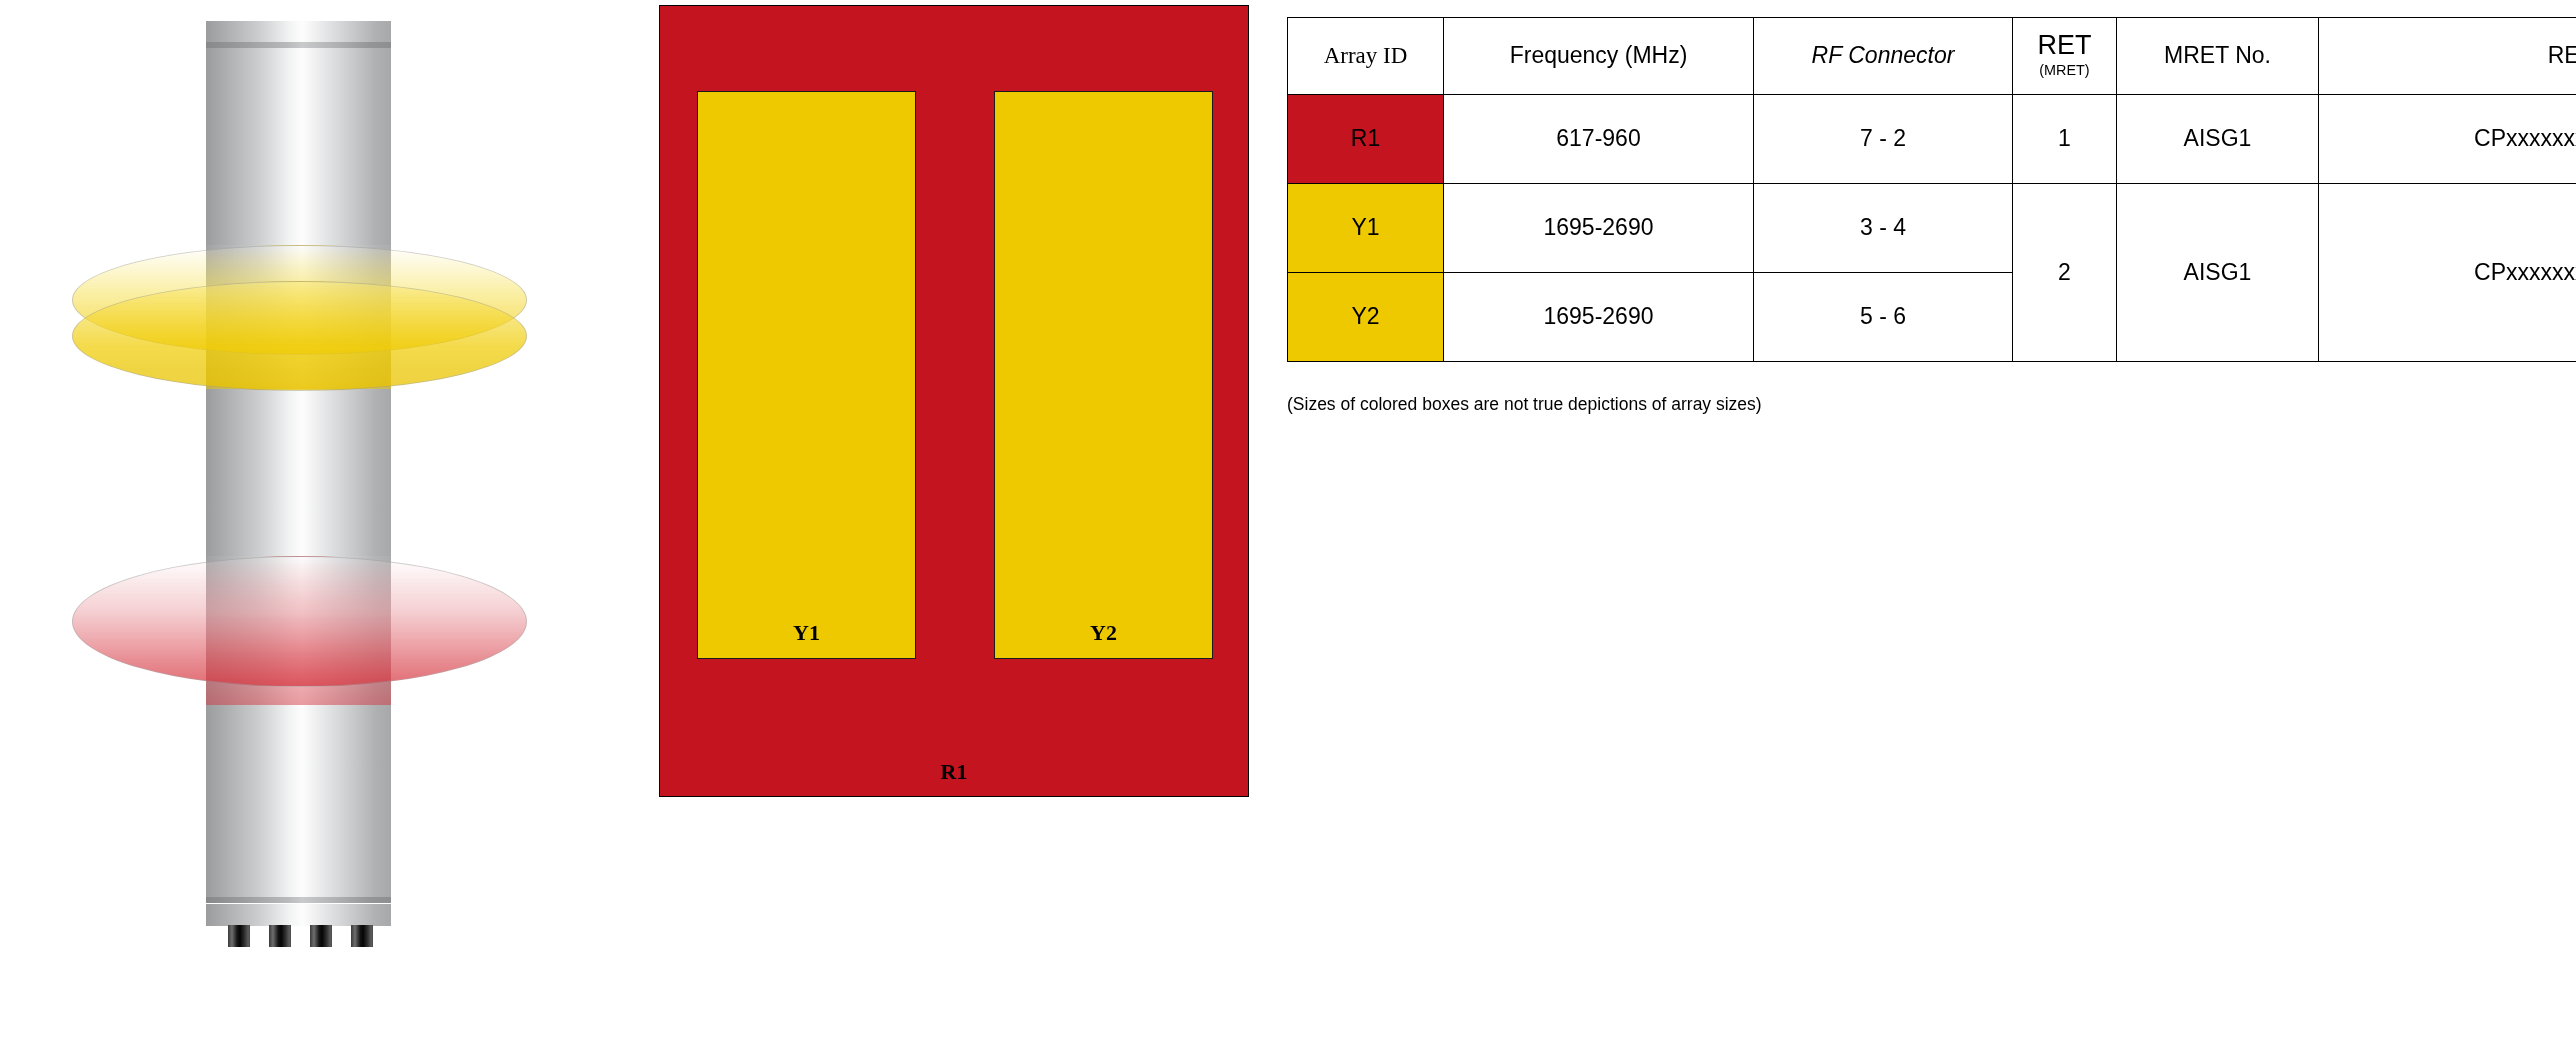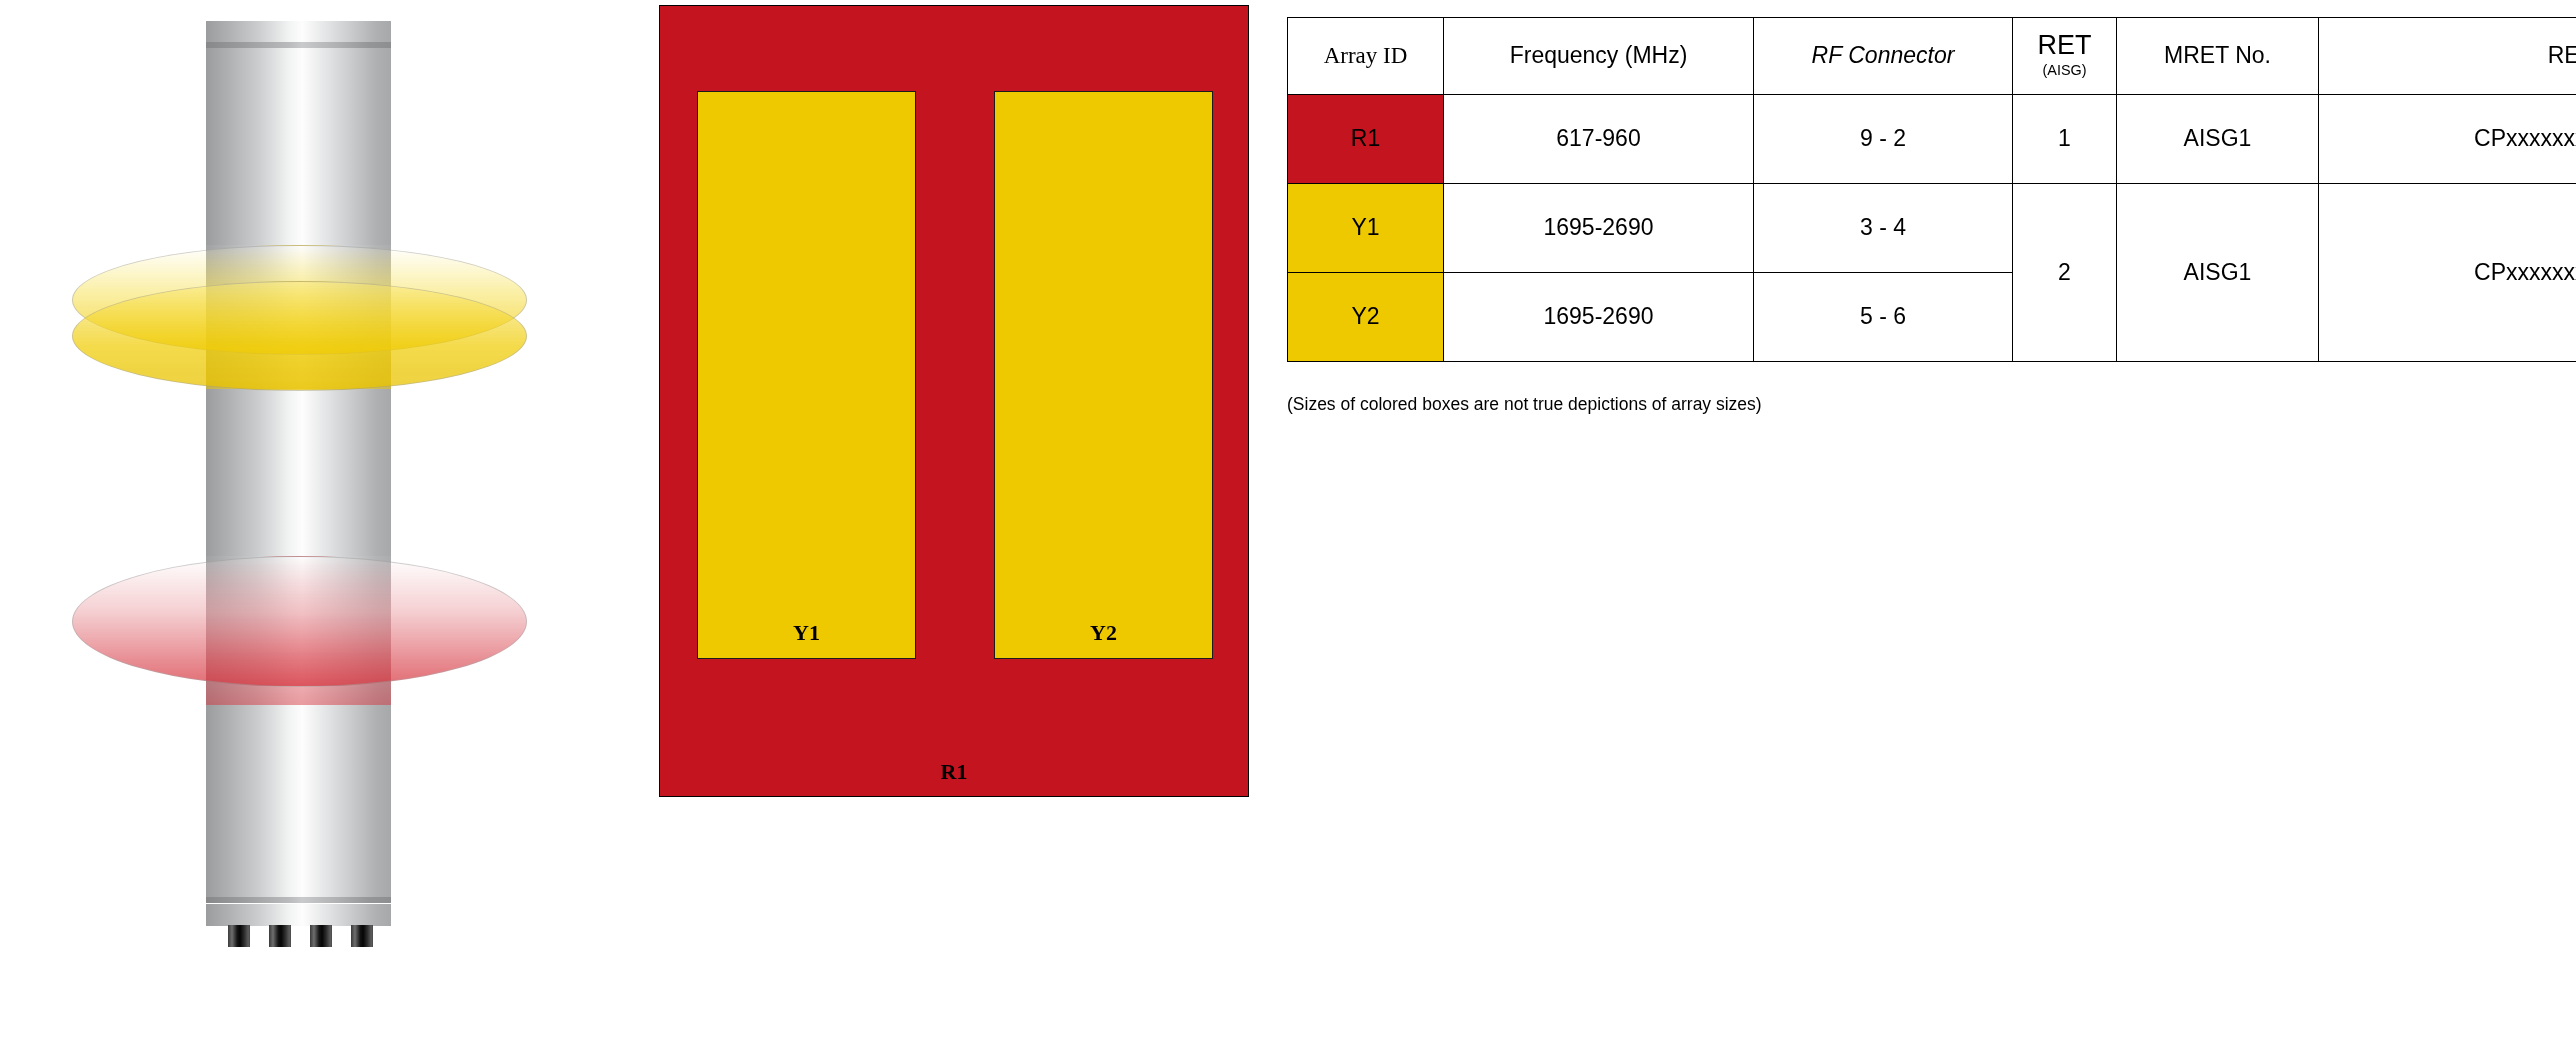--- a/index.html
+++ b/index.html
@@ -241,32 +241,32 @@
 <div id="spec-panel">
 
   <table id="spec-table">
     <thead>
       <tr>
         <th class="col-array-id">Array ID</th>
         <th class="col-frequency">Frequency (MHz)</th>
         <th class="col-rf-connector">RF Connector</th>
         <th class="col-ret">
           <span class="ret-head-main">RET</span>
-          <span class="ret-head-sub">(AISG)</span>
+          <span class="ret-head-sub">(MRET)</span>
         </th>
         <th class="col-aisg">MRET No.</th>
         <th class="col-ret-uid">RET UID</th>
       </tr>
     </thead>
     <tbody>
 
       <tr>
         <td class="cell-red">R1</td>
         <td>617-960</td>
-        <td>9 - 2</td>
+        <td>7 - 2</td>
         <td>1</td>
         <td>AISG1</td>
         <td>CPxxxxxxxxxxxxxMM.1</td>
       </tr>
 
       <tr>
         <td class="cell-yellow">Y1</td>
         <td>1695-2690</td>
         <td>3 - 4</td>
         <td rowspan="2">2</td>

